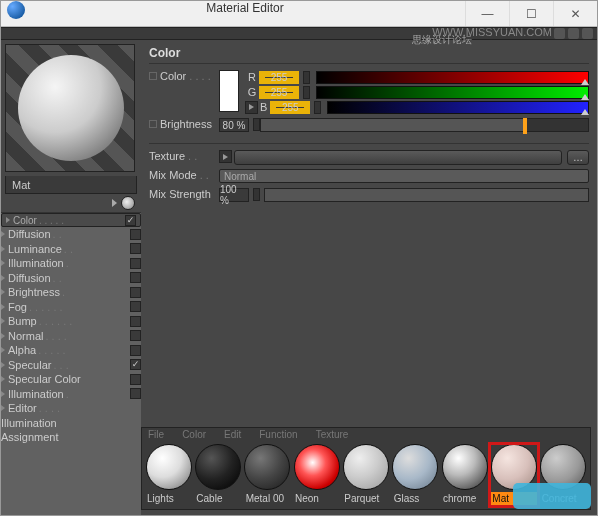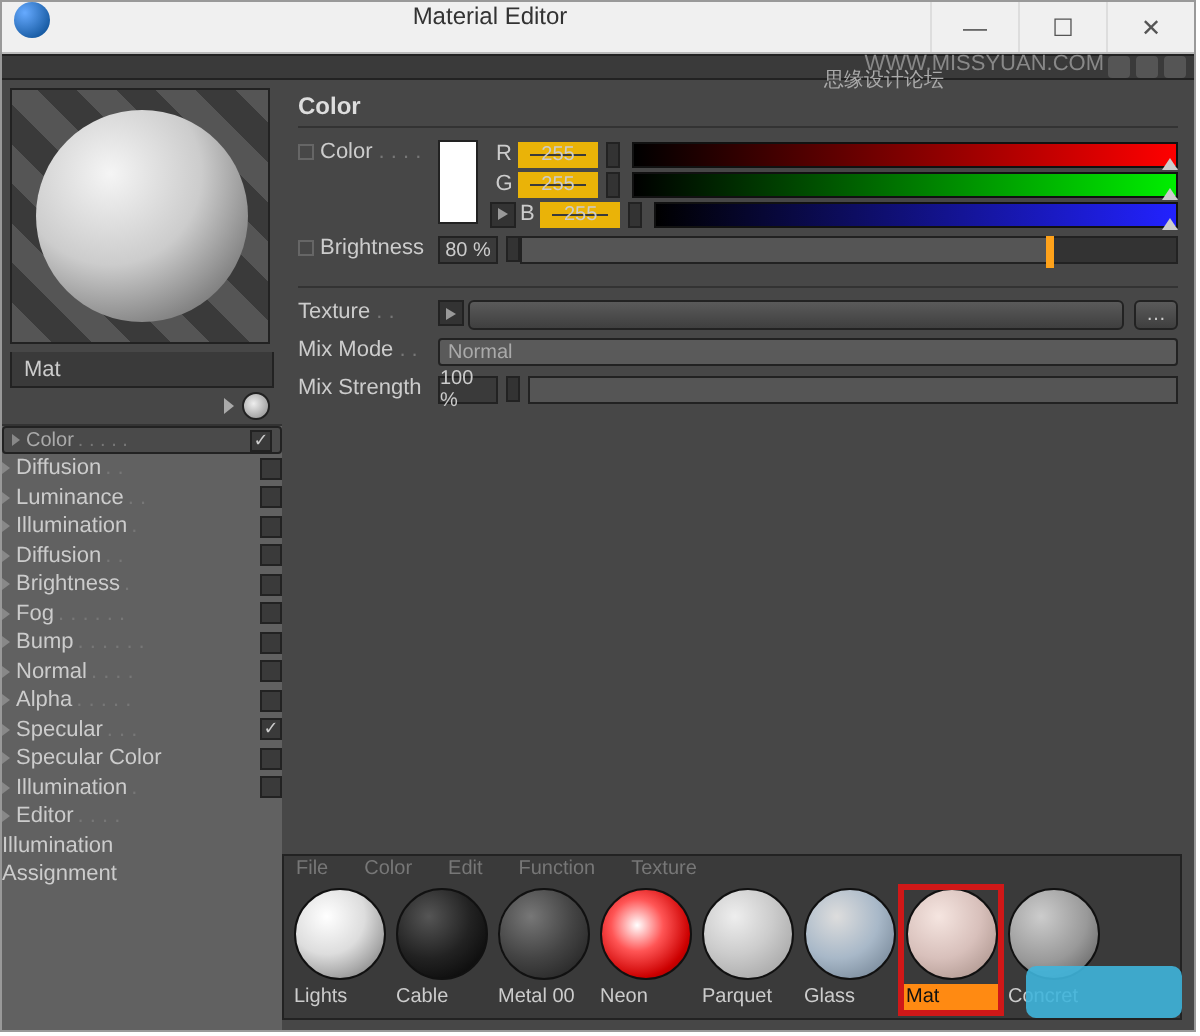--- a/index.html
+++ b/index.html
@@ -299,20 +299,24 @@
           <div class="tlab">Neon</div>
         </div>
         <div class="thumb">
           <div class="tball" style="background:radial-gradient(circle at 35% 30%,#eee,#ccc 45%,#999)"></div>
           <div class="tlab">Parquet</div>
         </div>
         <div class="thumb">
           <div class="tball" style="background:radial-gradient(circle at 35% 30%,#ddd,#a8b8c8 50%,#667788)"></div>
           <div class="tlab">Glass</div>
         </div>
+        <div class="thumb">
+          <div class="tball" style="background:radial-gradient(circle at 35% 30%,#fff,#bbb 40%,#666 75%,#222)"></div>
+          <div class="tlab">chrome</div>
+        </div>
         <div class="thumb hl">
           <div class="tball" style="background:radial-gradient(circle at 35% 30%,#f5e5e0,#d8c0bb 50%,#a08880)"></div>
           <div class="tlab sel2">Mat</div>
         </div>
         <div class="thumb">
           <div class="tball" style="background:radial-gradient(circle at 35% 30%,#ccc,#999 55%,#555)"></div>
           <div class="tlab">Concret</div>
         </div>
       </div>
   </div>

